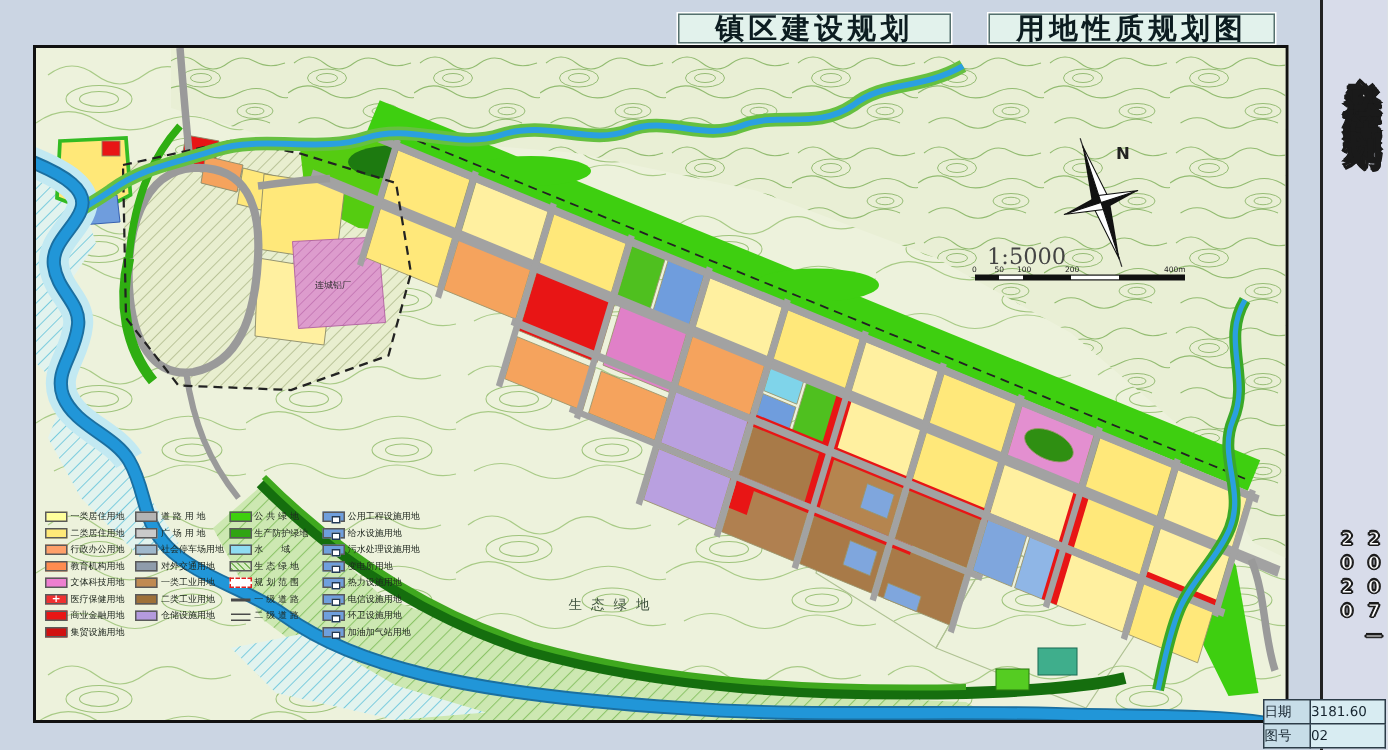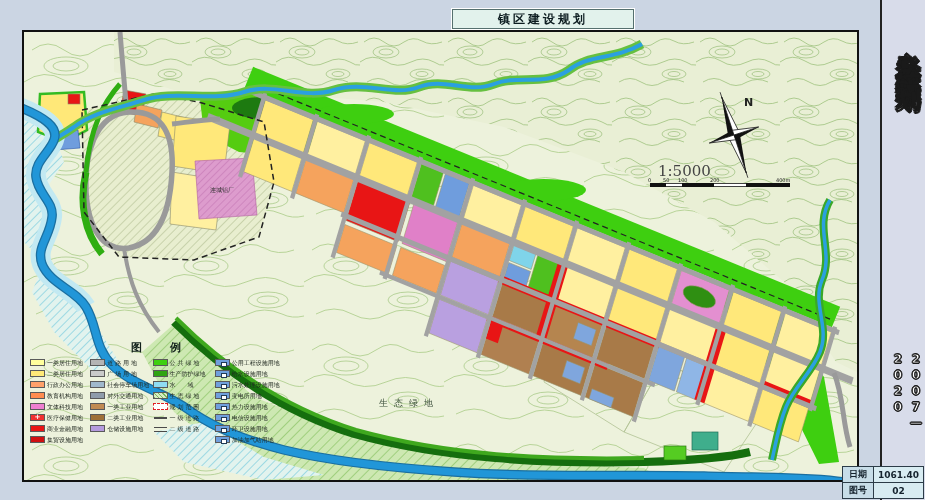--- a/index.html
+++ b/index.html
@@ -3,37 +3,37 @@
 <meta charset="utf-8">
 <style>
   html,body{margin:0;padding:0;}
   body{width:925px;height:500px;background:#cbd5e3;font-family:"DejaVu Sans","Liberation Sans",sans-serif;overflow:hidden;}
   #app{position:relative;width:925px;height:500px;}
   
   .map-frame{position:absolute;left:22px;top:30px;width:833px;height:448px;border:2px solid #111;background:#edf2dc;overflow:hidden;}
   .map-frame svg{display:block;}
   
   .tab{position:absolute;top:9px;height:18px;background:#e2f2ec;border:1px solid #55706e;box-shadow:0 0 0 1px #fff;
-       display:flex;align-items:center;justify-content:center;font-size:12px;font-weight:bold;color:#0c1c20;letter-spacing:3px;}
+       display:flex;align-items:center;justify-content:center;font-size:19px;font-weight:bold;color:#0c1c20;letter-spacing:3px;}
   .tab1{left:452px;width:180px;}
   .tab2{left:659px;width:189px;}
   
   .sidebar{position:absolute;right:0;top:0;width:43px;height:500px;background:#d8dcea;border-left:2px solid #222;}
   .v-title{position:absolute;top:32px;left:0;width:43px;height:320px;writing-mode:vertical-rl;text-orientation:upright;
            font-size:25px;font-weight:bold;color:#fff;letter-spacing:4px;text-align:left;margin:0 auto;
            -webkit-text-stroke:1px #1a1a1a;text-shadow:-1px 0 #1a1a1a,1px 0 #1a1a1a,0 -1px #1a1a1a,0 1px #1a1a1a;}
   .v-years{position:absolute;top:352px;left:0;width:43px;height:84px;writing-mode:vertical-rl;text-orientation:upright;
            font-size:12px;font-weight:bold;color:#fff;letter-spacing:2px;line-height:18px;
            -webkit-text-stroke:0.8px #1a1a1a;text-shadow:-1px 0 #1a1a1a,1px 0 #1a1a1a,0 -1px #1a1a1a,0 1px #1a1a1a;}
   
   .credit{position:absolute;left:66px;top:478px;width:278px;height:18px;background:#e6ede8;border:2px solid #3a4a55;
           display:flex;align-items:center;justify-content:center;font-size:11px;font-weight:bold;color:#15232e;letter-spacing:1px;white-space:nowrap;}
   
   .info-table{position:absolute;right:1px;bottom:1px;width:82px;border-collapse:collapse;background:#d8ecf2;}
-  .info-table td{border:1px solid #2c3c48;font-size:9px;font-weight:bold;color:#15232e;text-align:center;padding:1px 0;height:12px;}
+  .info-table td{border:1px solid #2c3c48;font-size:9px;font-weight:normal;color:#15232e;padding:1px 0;height:12px;}
   .info-table td.lab{background:#c7dde8;width:30px;}
   
   .legend{position:absolute;left:6px;top:308px;width:252px;height:132px;color:#1d2a1d;}
   .legend-title{text-align:center;font-size:11px;font-weight:bold;letter-spacing:12px;padding-left:12px;margin-bottom:3px;color:#11201a;}
   .lcols{display:flex;gap:3px;}
   .lcol{display:flex;flex-direction:column;gap:2px;}
   .lcol1{width:58px;}.lcol2{width:60px;}.lcol3{width:60px;}.lcol4{width:68px;}
   .li{display:flex;align-items:center;gap:2px;height:9px;}
   .sw{width:15px;height:7px;border:1px solid #5a5a5a;flex:none;position:relative;box-sizing:border-box;}
   .ll{font-size:6px;line-height:1;white-space:nowrap;color:#202820;}
@@ -280,21 +280,20 @@
         <rect x="690" y="151.8" width="32" height="2.4" fill="#fff"></rect>
         <text x="624" y="149.5" font-size="5" fill="#222">0</text>
         <text x="639" y="149.5" font-size="5" fill="#222">50</text>
         <text x="654" y="149.5" font-size="5" fill="#222">100</text>
         <text x="686" y="149.5" font-size="5" fill="#222">200</text>
         <text x="752" y="149.5" font-size="5" fill="#222">400m</text>
       </g>
     </svg>
 
     <div class="legend">
-      <div class="legend-title">图  例</div>
       <div class="lcols">
         <div class="lcol lcol1">
           <div class="li">
               <span class="sw" style="background: rgb(255, 255, 156);"></span>
               <span class="ll">一类居住用地</span>
             </div>
           <div class="li">
               <span class="sw" style="background: rgb(255, 233, 120);"></span>
               <span class="ll">二类居住用地</span>
             </div>
@@ -415,32 +414,33 @@
           <div class="li">
               <span class="sw sw-ut" style="background: rgb(111, 159, 221);"></span>
               <span class="ll">加油加气站用地</span>
             </div>
         </div>
       </div>
     </div>
   </div>
 
   <div class="tab tab1">镇区建设规划</div>
+  <div class="tab tab2">用地性质规划图</div>
 
   <div class="sidebar">
     <div class="v-title">永登县连城镇总体规划</div>
     <div class="v-years">2007—2020</div>
   </div>
 
 
   <table class="info-table">
     <tbody>
         <tr>
       <td class="lab">日期</td>
-      <td>1061.40</td>
+      <td>3181.60</td>
     </tr>
     <tr>
       <td class="lab">图号</td>
       <td>02</td>
     </tr>
   </tbody>
     </table>
 
 </div>
 

